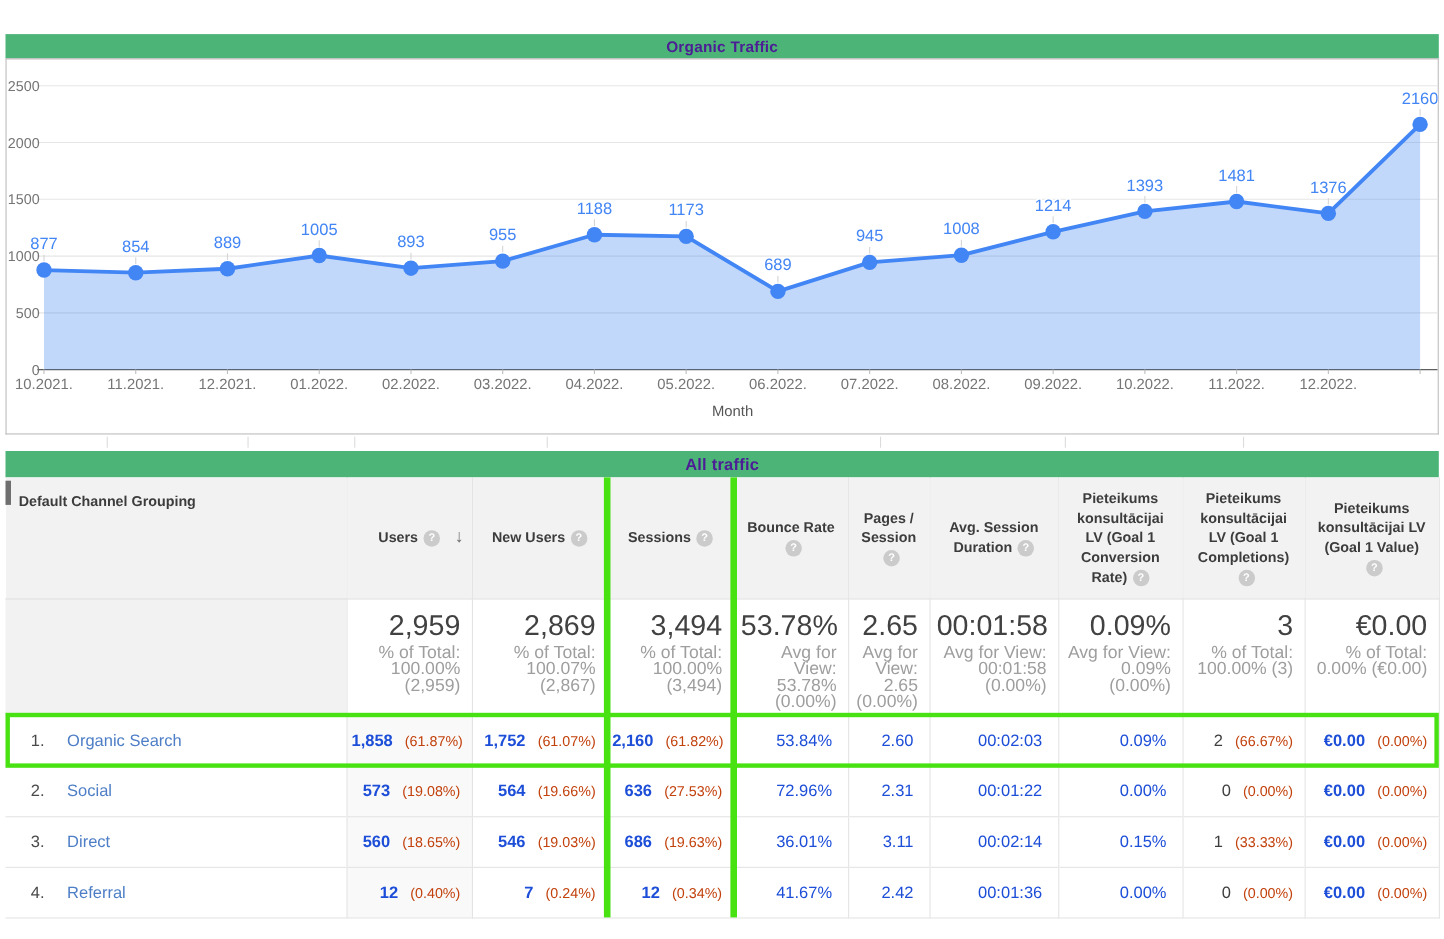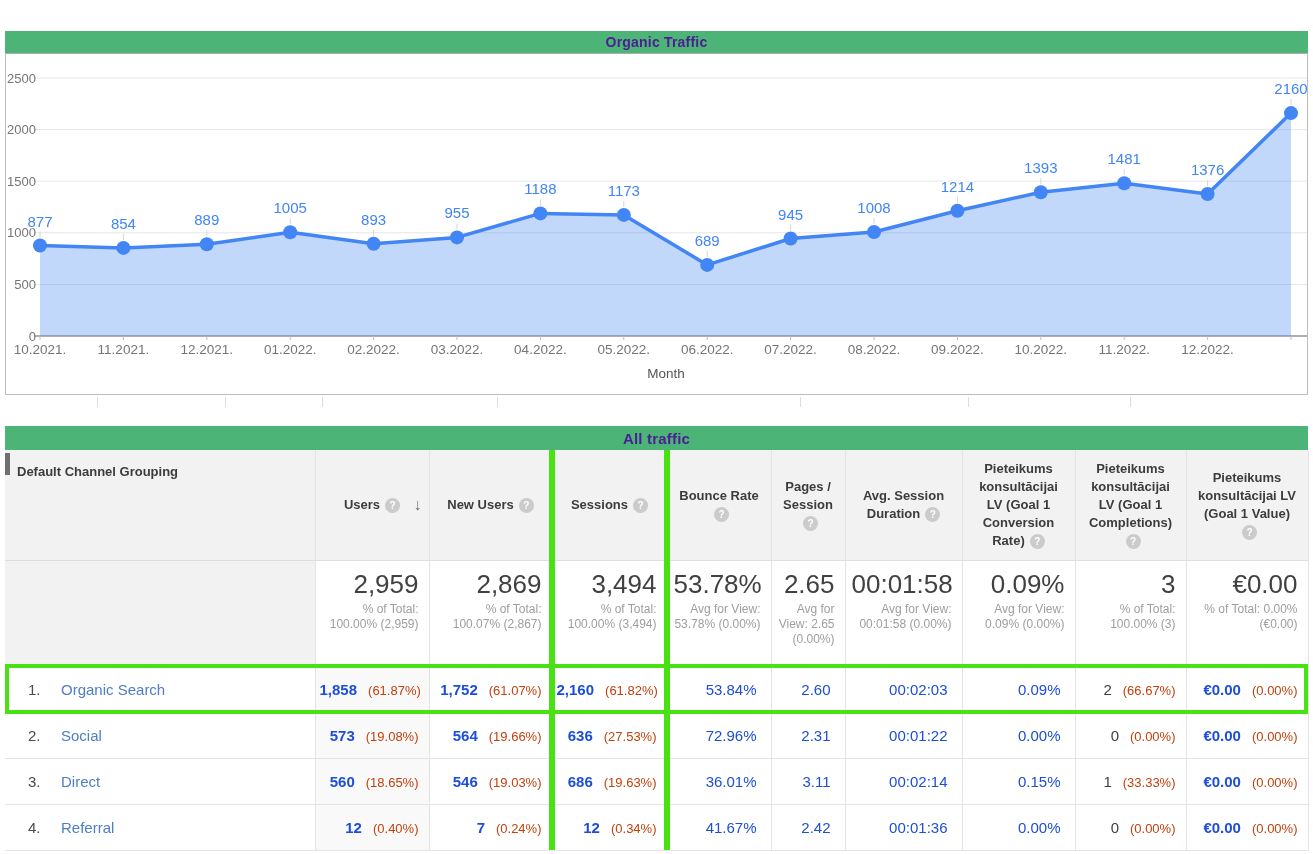--- a/index.html
+++ b/index.html
@@ -7,21 +7,21 @@
     width:1313px; height:854px; background:#fff; overflow:hidden; position:relative;
     font-family:"Liberation Sans", sans-serif;
   }
   .page { position:absolute; left:5px; top:31px; width:1303px; }
 
   
   .green-bar {
     height:22px; background:#4db478; color:#4c1d95; font-weight:bold; font-size:14px;
     display:flex; align-items:center; justify-content:center; letter-spacing:.2px;
   }
-  .green-bar.table-bar { height:24px; font-size:15px;margin-top:16px; }
+  .green-bar.table-bar { height:24px; font-size:15px; }
 
   
   .chart-box { border:1px solid #bdbdbd; border-top-color:#adadad; height:340px; background:#fff; position:relative; }
   svg { display:block; font-family:"Liberation Sans", sans-serif; }
 
   
   .strip { position:relative; height:15px; }
   .strip .sep { position:absolute; top:2px; bottom:3px; width:1px; background:#dcdcdc; }
 
   
@@ -37,21 +37,21 @@
   .help-icon {
     display:inline-block; width:15px; height:15px; border-radius:50%; background:#cbcbcb;
     color:#fff; font-size:10px; font-weight:bold; line-height:15px; text-align:center;
     vertical-align:middle; margin-left:5px;
   }
   .sort-arrow { position:absolute; right:7px; top:50%; transform:translateY(-52%); color:#757575; font-size:16px; font-weight:normal; }
 
   tr.totals td { height:106px; vertical-align:top; text-align:right; padding:8px 10px 0 6px; background:#fff; }
   tr.totals td.totals-left { background:#f2f2f2; }
   tr.totals .big { font-size:26px; color:#414141; line-height:30px; }
-  tr.totals .sub { font-size:12px; color:#9e9e9e; line-height:15px; margin-top:3px; }
+  tr.totals .sub { font-size:16px; color:#9e9e9e; line-height:15px; margin-top:3px; }
 
   tr.data td { height:46px; border-top:1px solid #e4e4e4; font-size:15px; color:#3f3f3f; text-align:right; padding:0 10px 0 4px; background:#fff; }
   tr.data:last-child td { border-bottom:1px solid #e4e4e4; }
   tr.data td.channel { text-align:left; padding-left:23px; }
   tr.data td.users { background:#f9f9f9; }
   .idx { display:inline-block; width:33px; color:#4a4a4a; }
   .chan-link { color:#4d7ec6; text-decoration:none; cursor:pointer; }
   .num { font-weight:bold; color:#1d4ed8; }
   td.goal_completions .num { font-weight:normal; color:#3f3f3f; }
   .pct { color:#c2410c; font-size:13px; margin-left:11px; }

